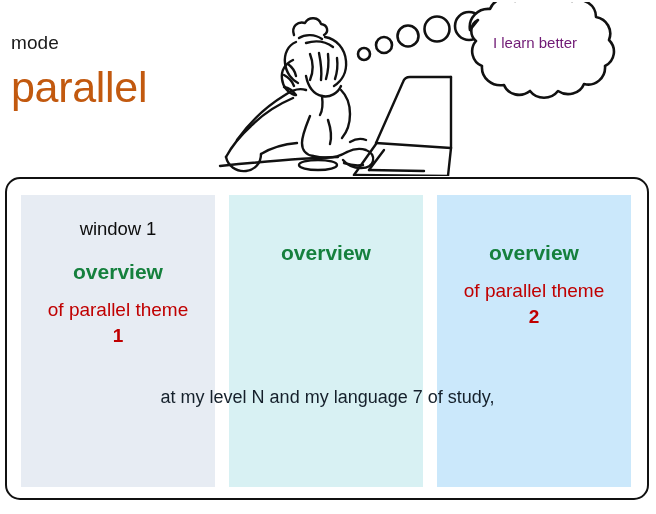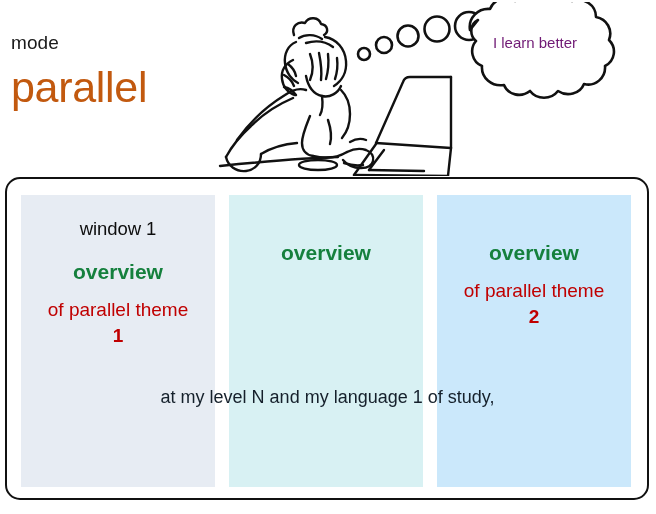--- a/index.html
+++ b/index.html
@@ -233,16 +233,16 @@
       <div class="window-overview">overview</div>
       <div class="window-desc">
         <span>of parallel theme</span>
         <span class="num">2</span>
       </div>
     </div>
 
   </div>
 
   <div id="shared-caption">
-    <div>at my level N and my language 1 of study,</div>
+    <div>at my level N and my language 7 of study,</div>
   </div>
 
 </div>
 
 </body></html>

